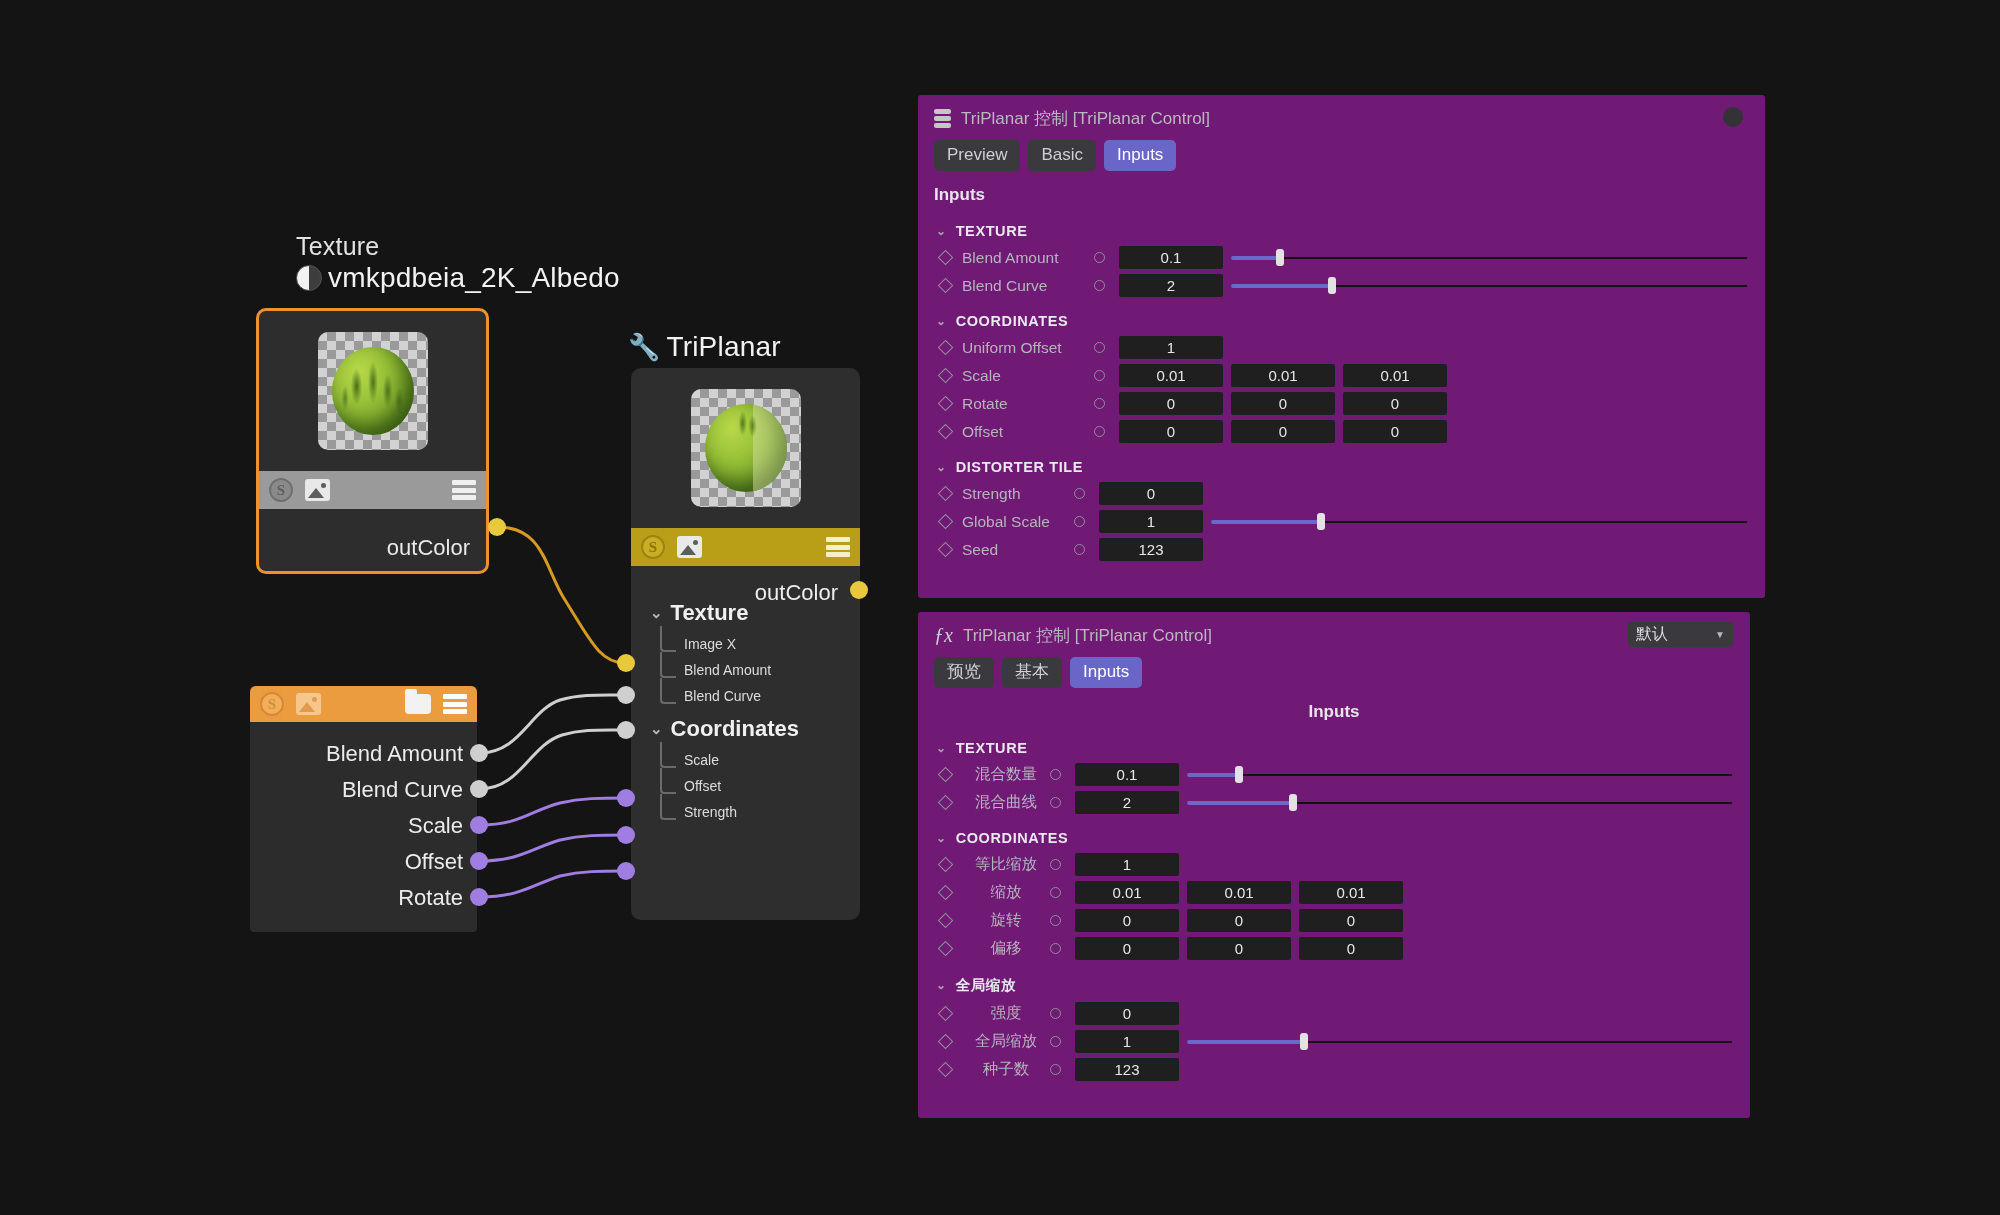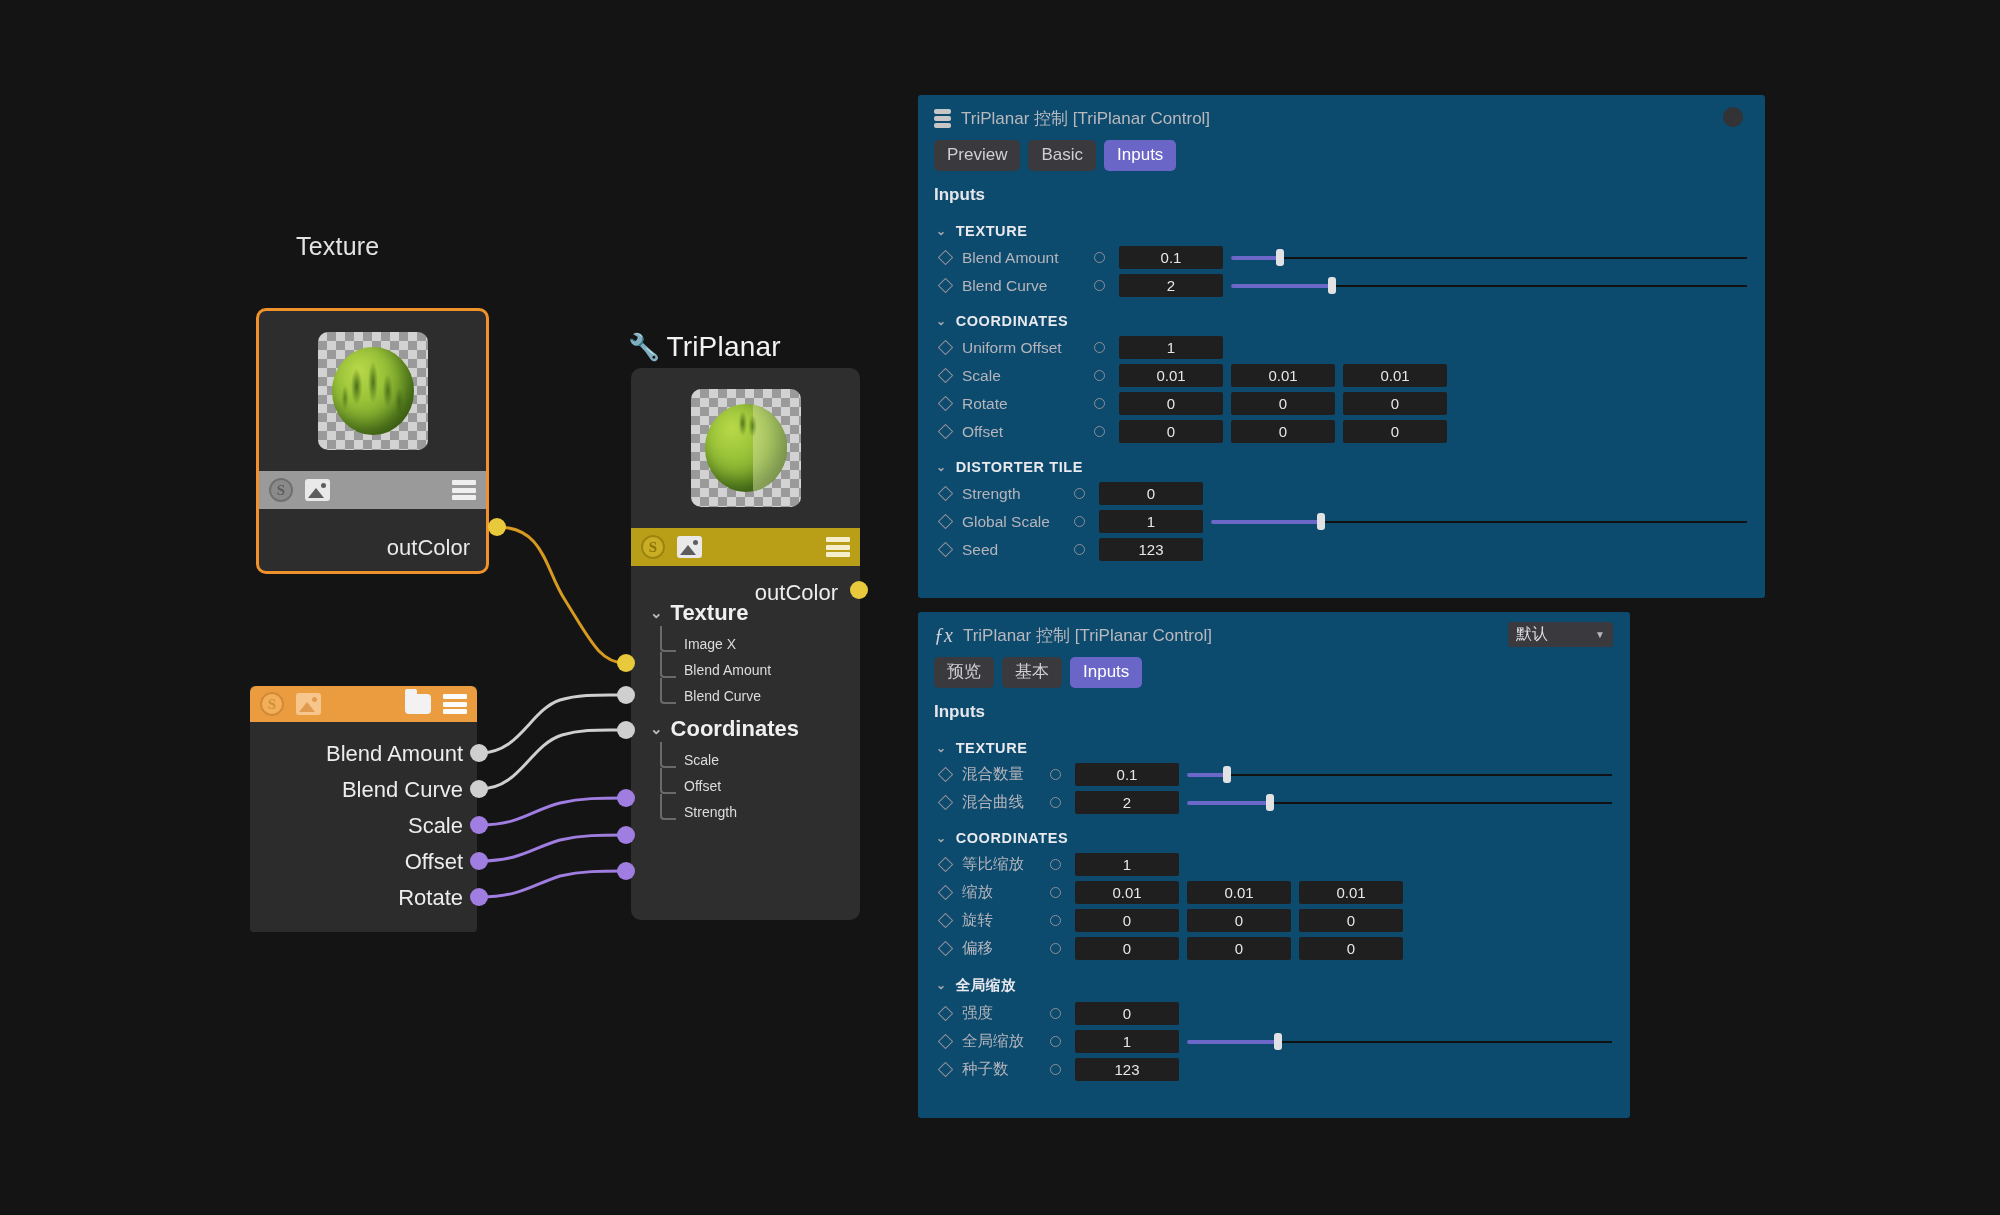--- a/index.html
+++ b/index.html
@@ -131,25 +131,25 @@
   .tree-item { font-size:14px; color:#dddddd; padding-left: 34px; position:relative; }
   .tree-item::before {
     content:""; position:absolute; left:10px; top:-10px; width:14px; height:24px;
     border-left:2px solid #6a6a6a; border-bottom:2px solid #6a6a6a; border-radius:0 0 0 4px;
   }
 
   svg.wires { position:absolute; left:0; top:0; width:900px; height:1215px; pointer-events:none; }
 
   
   .panel {
-    position: absolute; background: #0c4a6e; border-radius: 3px;
+    position: absolute; background: #701a75; border-radius: 3px;
     font-family: "Liberation Sans", sans-serif;
   }
   #panel-top { left: 918px; top: 95px; width: 847px; height: 503px; }
-  #panel-bottom { left: 918px; top: 612px; width: 712px; height: 506px; }
+  #panel-bottom { left: 918px; top: 612px; width: 832px; height: 506px; text-align: center; }
 
   .panel-title {
     display: flex; align-items: center; gap: 10px;
     padding: 12px 16px 4px 16px; color: #b9b9bd; font-size: 17px;
   }
   .ico-node-small {
     width: 17px; height: 20px; position: relative; flex: 0 0 auto;
   }
   .ico-node-small i {
     position:absolute; left:0; width:17px; height:5px; background:#c6c6c6; border-radius:2px;
@@ -221,20 +221,24 @@
       <path d="M 497,527 C 545,527 545,570 565,600 C 590,640 600,663 625,663" stroke="#d79a20" stroke-width="3" fill="none"></path>
       <path d="M 480,753 C 520,753 530,710 560,700 C 580,694 600,695 625,695" stroke="#cfcfcf" stroke-width="3" fill="none"></path>
       <path d="M 480,789 C 520,789 530,745 562,735 C 582,729 600,730 625,730" stroke="#cfcfcf" stroke-width="3" fill="none"></path>
       <path d="M 480,825 C 520,825 532,810 560,803 C 582,798 600,798 625,798" stroke="#a07de0" stroke-width="3" fill="none"></path>
       <path d="M 480,861 C 520,861 532,848 560,840 C 582,835 600,835 625,835" stroke="#a07de0" stroke-width="3" fill="none"></path>
       <path d="M 480,897 C 520,897 532,885 560,876 C 582,871 600,871 625,871" stroke="#a07de0" stroke-width="3" fill="none"></path>
     </svg>
 
     <div class="node-title-group" style="left:296px; top:232px;">
       <div class="node-cat">Texture</div>
+      <div class="node-name-row">
+        <span style="width:26px;height:26px;border-radius:50%;background:linear-gradient(90deg,#f2f2f2 50%,#3d3d3d 50%);display:inline-block;border:1px solid #555;"></span>
+        <span class="node-name">vmkpdbeia_2K_Albedo</span>
+      </div>
     </div>
 
     <div class="tex-node">
       <div class="tex-thumb-wrap">
         <div class="checker">
             <div class="sphere"></div>
           </div>
       </div>
       <div class="node-toolbar">
         <div class="ico-s">S</div>

